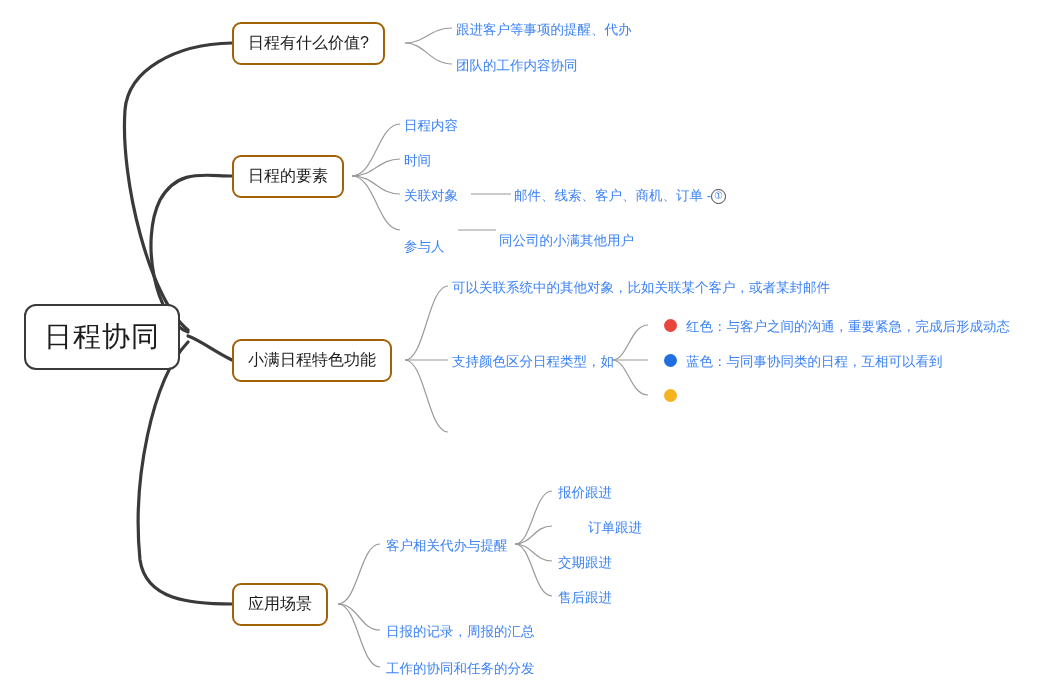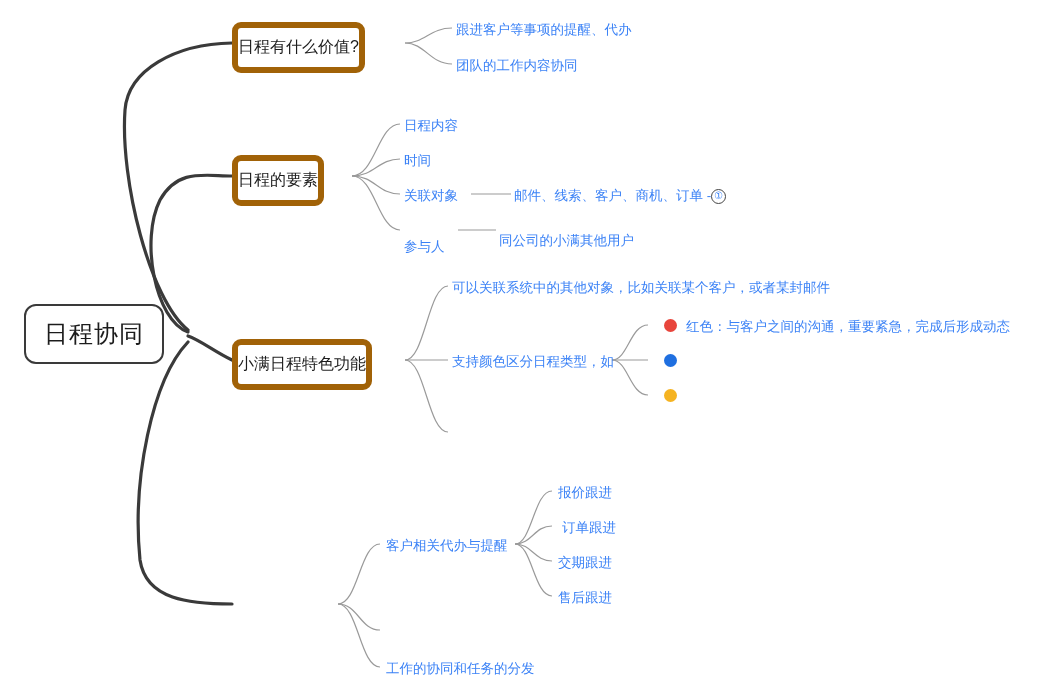--- a/index.html
+++ b/index.html
@@ -28,31 +28,31 @@
   }
   .node {
     position: absolute;
     box-sizing: border-box;
     white-space: nowrap;
   }
   .node-root {
     border: 2px solid #3a3a3a;
     border-radius: 12px;
     background: #ffffff;
-    font-size: 24px;
+    font-size: 28px;
     letter-spacing: 1px;
     padding: 12px 18px;
     color: #1c1c1c;
   }
   .node-main {
-    border: 6px solid #a16207;
+    border: 2px solid #a16207;
     border-radius: 9px;
     background: #ffffff;
     font-size: 16px;
-    padding: 9px 0;
+    padding: 9px 14px;
     color: #1c1c1c;
   }
   .node-leaf {
     font-size: 13.5px;
     color: #3b82f6;
     padding: 2px 0;
   }
   .dot {
     position: absolute;
     width: 13px;
@@ -154,34 +154,43 @@
   <div class="node node-leaf" style="left:452px; top:351px;">
     <span>支持颜色区分日程类型，如</span>
   </div>
 
   <div class="dot" style="left:664px; top:319px; background:#e8453c;"></div>
   <div class="node node-leaf" style="left:686px; top:316px;">
     <span>红色：与客户之间的沟通，重要紧急，完成后形成动态</span>
   </div>
 
   <div class="dot" style="left:664px; top:354px; background:#1f6fe0;"></div>
+  <div class="node node-leaf" style="left:686px; top:351px;">
+    <span>蓝色：与同事协同类的日程，互相可以看到</span>
+  </div>
 
   <div class="dot" style="left:664px; top:389px; background:#f5b321;"></div>
 
+  <div class="node node-main" style="left:232px; top:583px;">
+    <span>应用场景</span>
+  </div>
   <div class="node node-leaf" style="left:386px; top:535px;">
     <span>客户相关代办与提醒</span>
+  </div>
+  <div class="node node-leaf" style="left:386px; top:621px;">
+    <span>日报的记录，周报的汇总</span>
   </div>
   <div class="node node-leaf" style="left:386px; top:658px;">
     <span>工作的协同和任务的分发</span>
   </div>
 
   <div class="node node-leaf" style="left:558px; top:482px;">
     <span>报价跟进</span>
   </div>
-  <div class="node node-leaf" style="left:562px; top:517px;text-align:center;">
+  <div class="node node-leaf" style="left:588px; top:517px;text-align:center;">
     <span>订单跟进</span>
   </div>
   <div class="node node-leaf" style="left:558px; top:552px;">
     <span>交期跟进</span>
   </div>
   <div class="node node-leaf" style="left:558px; top:587px;">
     <span>售后跟进</span>
   </div>
 
 </div>

